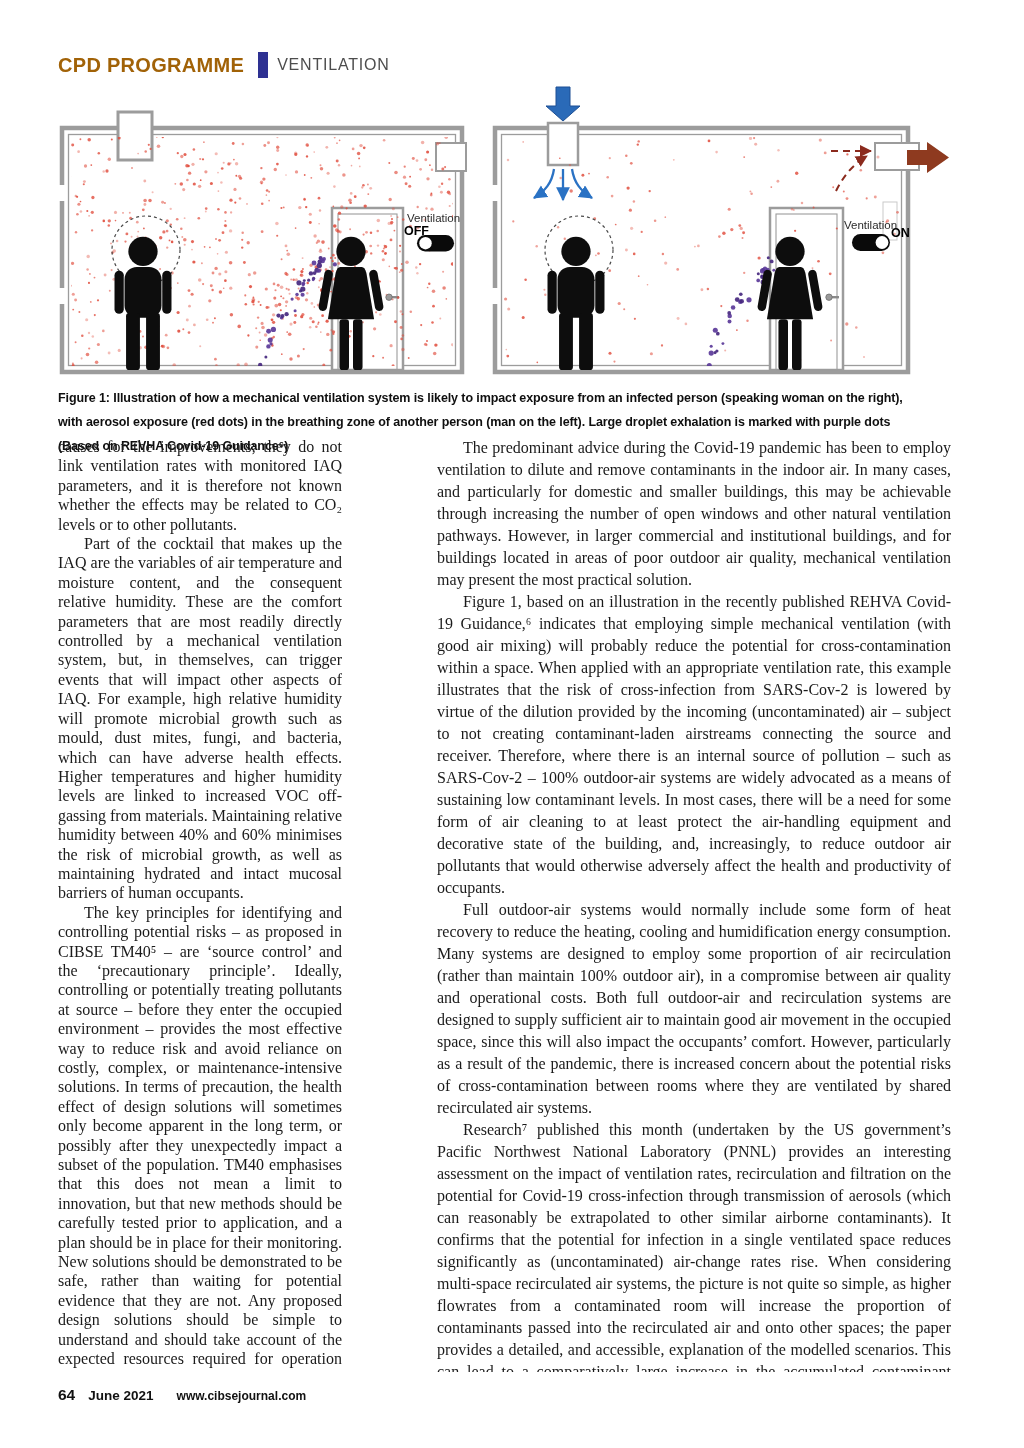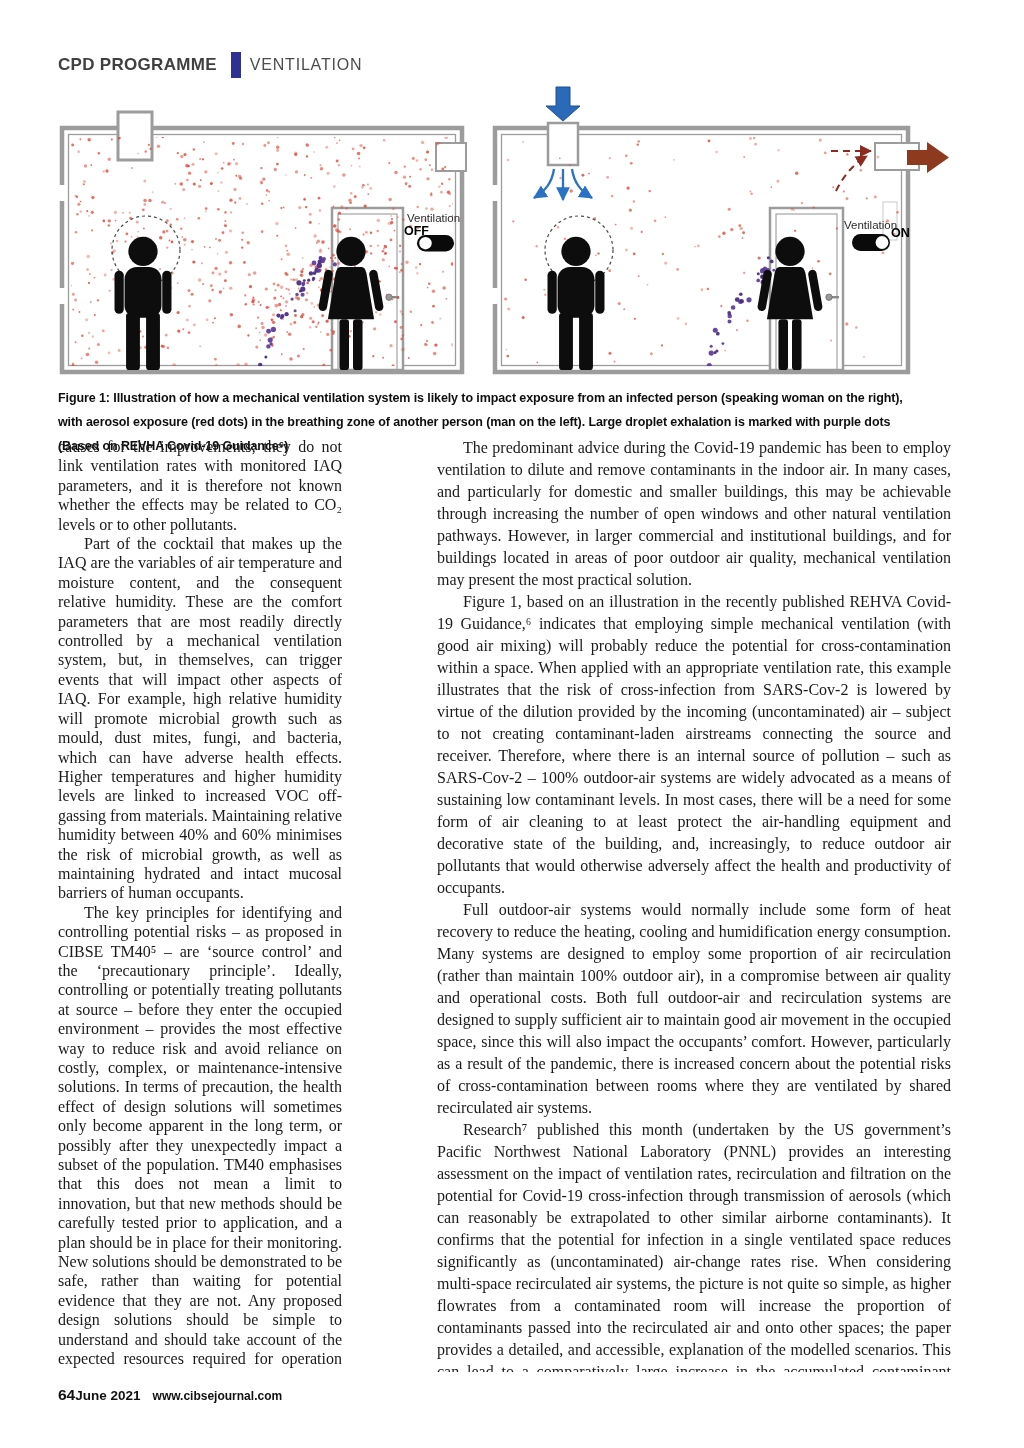--- a/index.html
+++ b/index.html
@@ -1,43 +1,43 @@
 <!DOCTYPE html>
 <html><head>
 <meta charset="utf-8">
 <style>
   html,body{margin:0;padding:0;background:#e8e8e8;}
   .page{position:relative;width:1024px;height:1448px;background:#ffffff;overflow:hidden;
         font-family:"Liberation Sans",sans-serif;color:#111;}
 
   
   .header{position:absolute;top:52px;left:58px;display:flex;align-items:center;}
-  .header .cpd{font-weight:bold;font-size:17px;letter-spacing:0.3px;color:#404040;}
+  .header .cpd{font-weight:bold;font-size:20px;letter-spacing:0.3px;color:#a16207;}
   .header .bar{width:10px;height:26px;margin:0 9px 0 14px;}
   .header .section{font-size:16px;color:#4d4d4d;letter-spacing:0.8px;}
 
   
   .figure-svg{position:absolute;left:55px;top:85px;}
   .figure-caption{position:absolute;left:58px;top:386px;width:862px;
     font-family:"Liberation Sans",sans-serif;font-weight:bold;font-size:12.5px;
     line-height:24px;letter-spacing:-0.1px;color:#0f0f0f;}
 
   
   .col{position:absolute;top:437px;font-family:"Liberation Serif","DejaVu Serif",serif;
        color:#1a1a1a;text-align:justify;max-height:935px;overflow:hidden;}
   .col-left{left:58px;width:284px;font-size:16px;line-height:19.4px;}
   .col-right{left:437px;width:514px;font-size:16px;line-height:22px;}
   .col p{margin:0;text-indent:26px;}
   .col-left p:first-of-type{text-indent:0;}
 
   
   .footer{position:absolute;top:1386px;left:58px;display:flex;align-items:baseline;
           font-weight:bold;color:#111;}
-  .footer .pagenum{font-size:15.5px;}
-  .footer .issue{font-size:13.5px;margin-right:12px;}
+  .footer .pagenum{font-size:15.5px;margin-right:13px;}
+  .footer .issue{font-size:13.5px;margin-right:23px;}
   .footer .site{font-size:12px;}
 
   svg text{font-family:"Liberation Sans",sans-serif;}
 </style>
 </head>
 <body>
 
 <div class="page">
 
   <div class="header">

